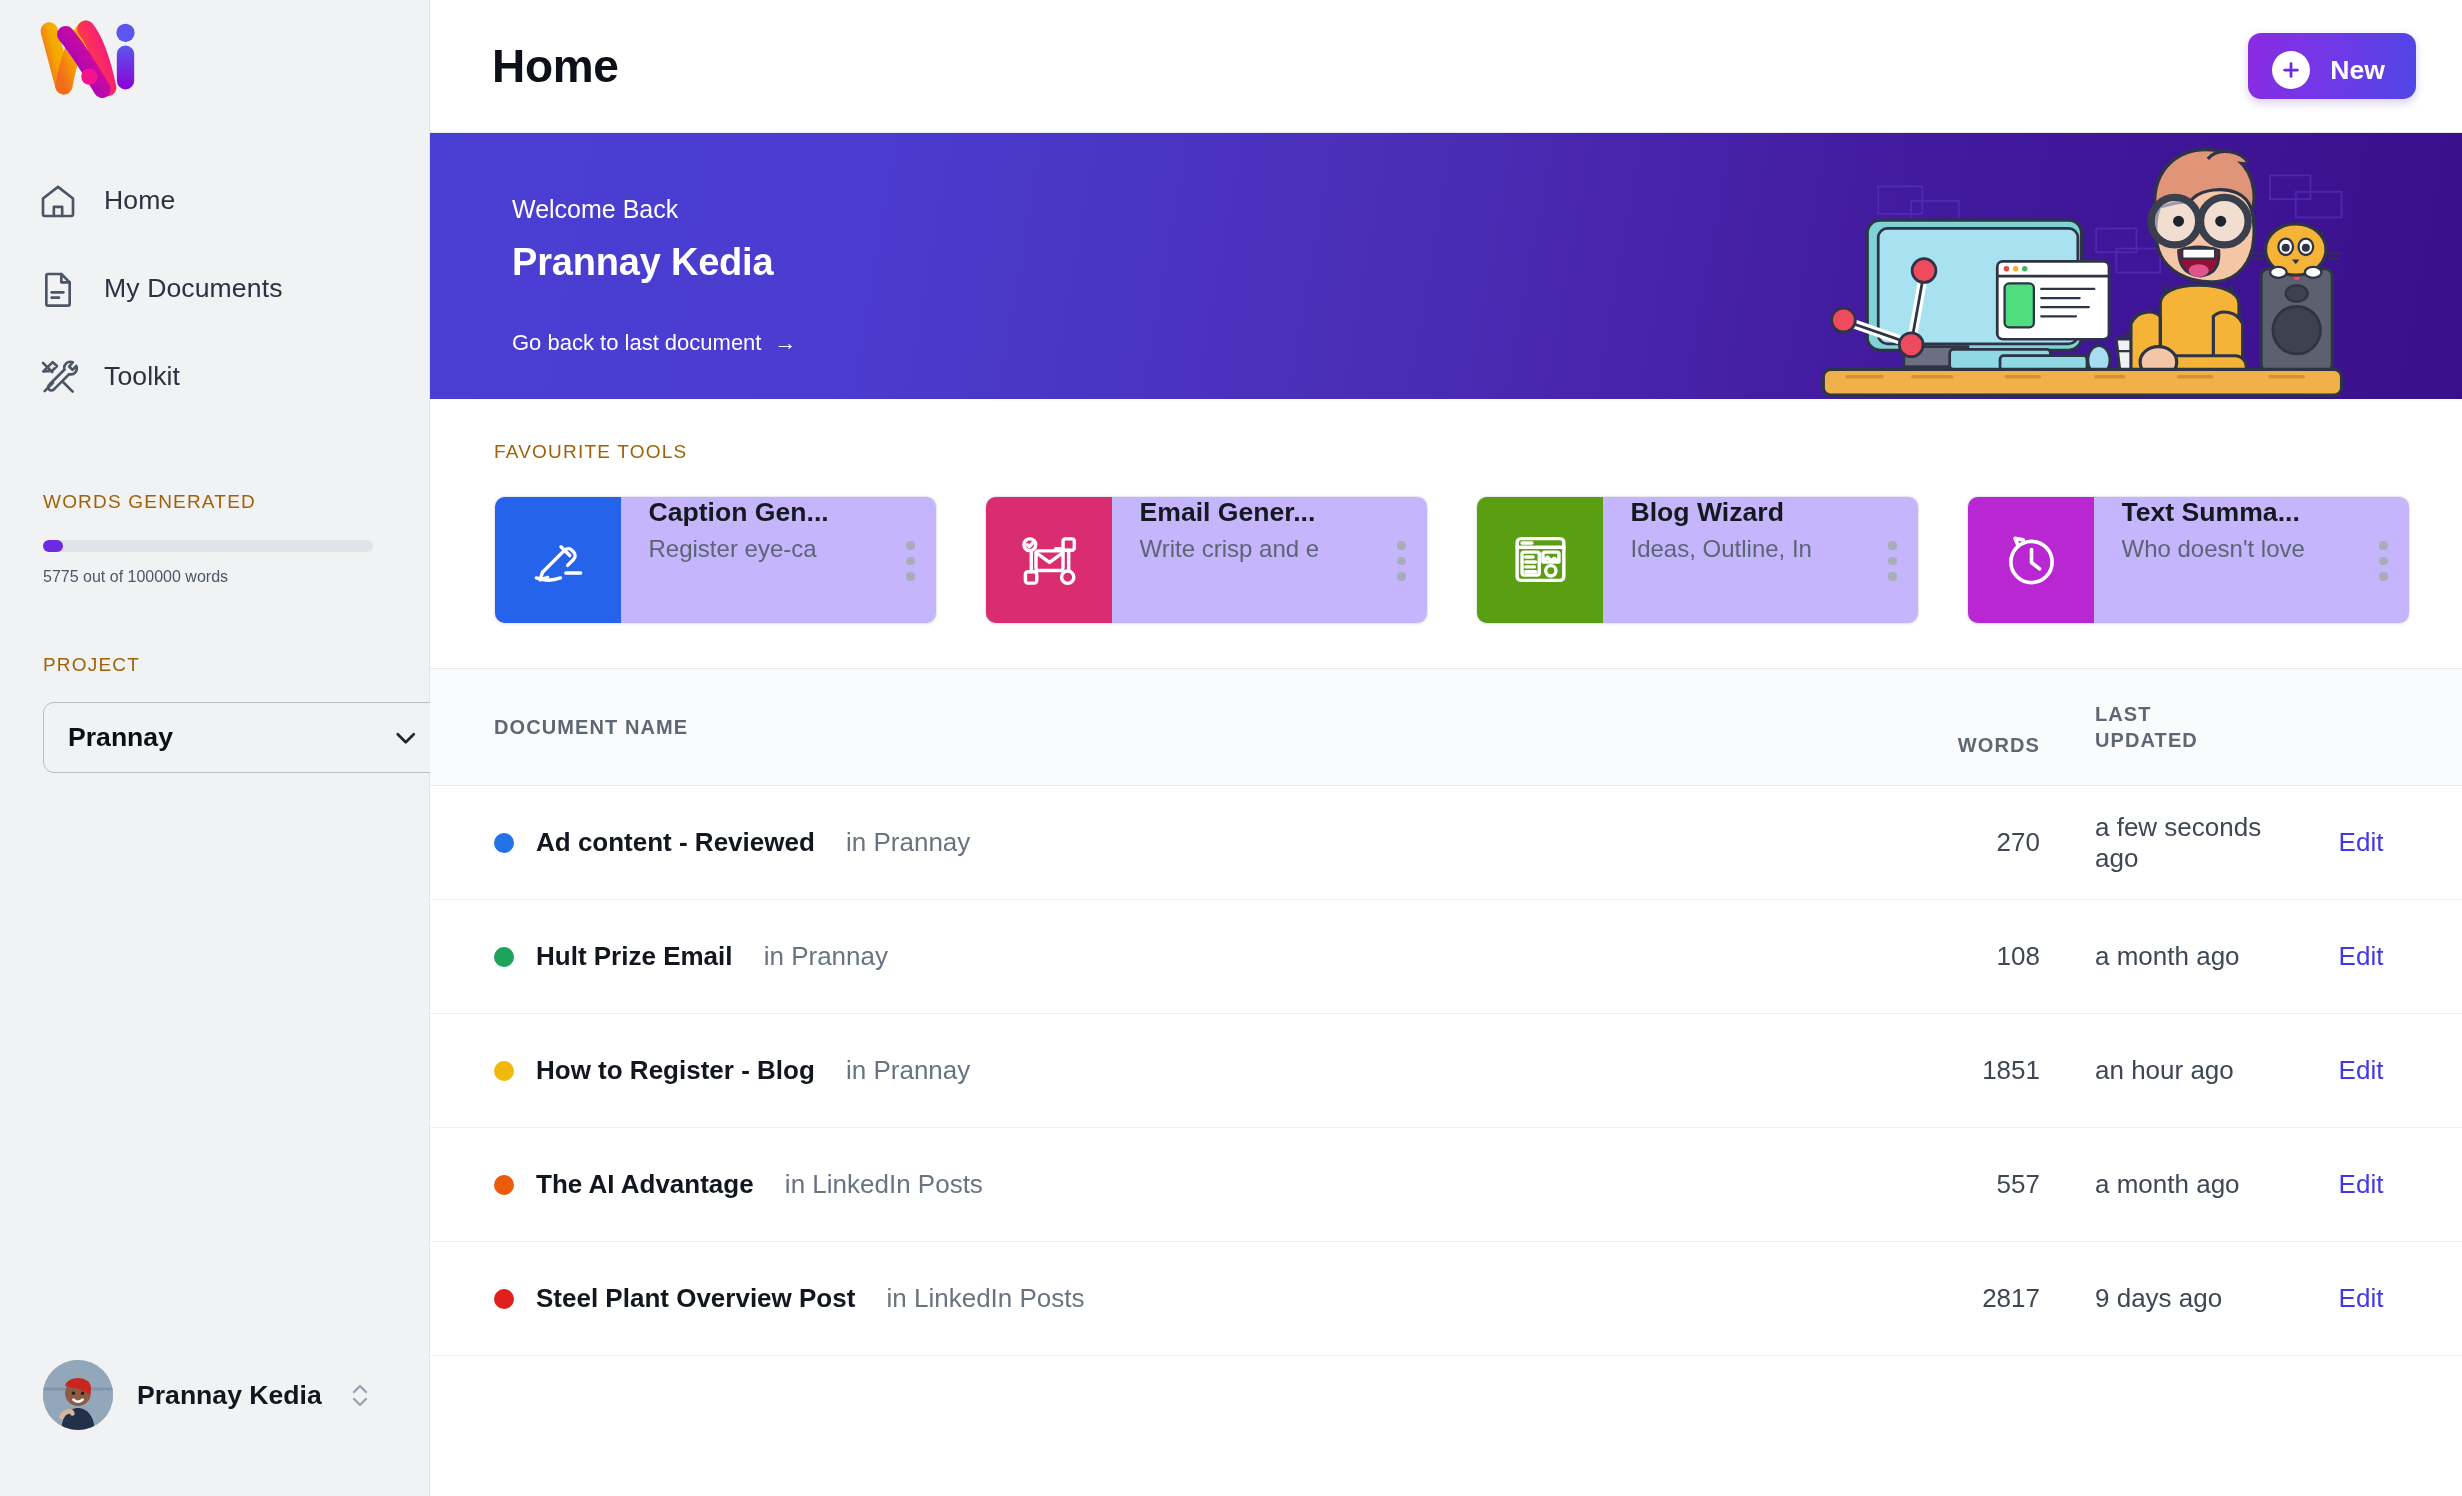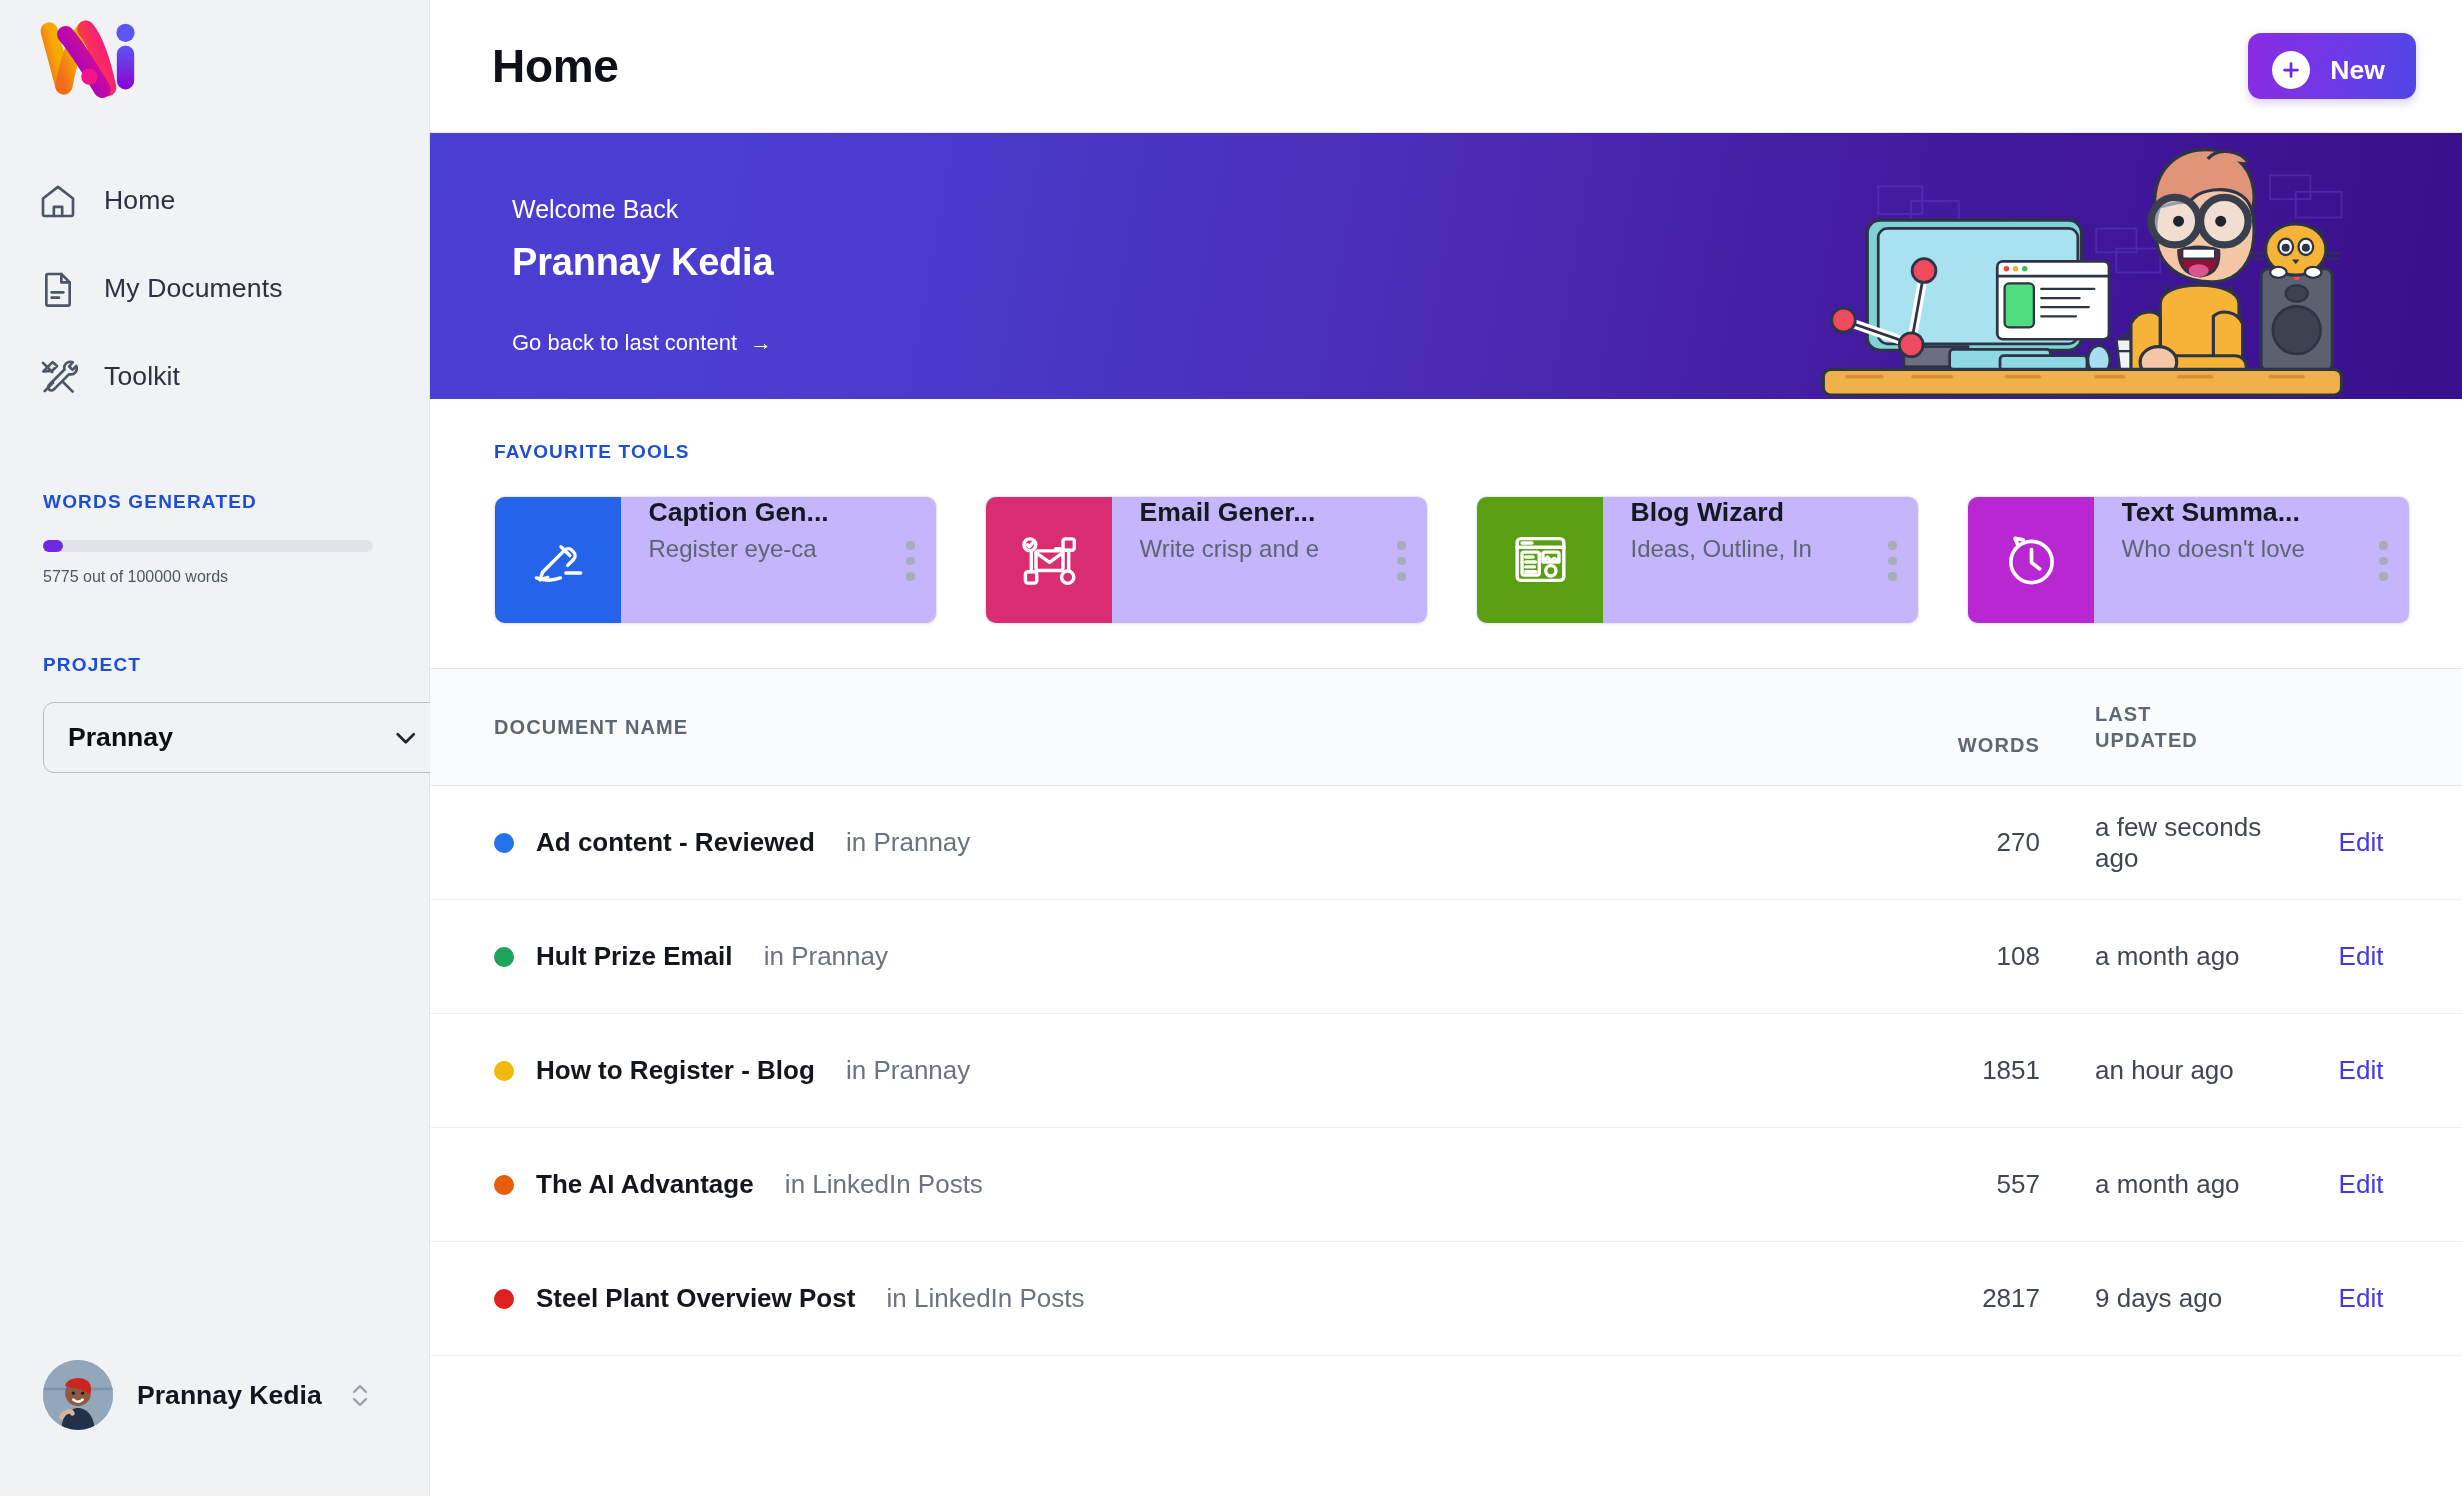--- a/index.html
+++ b/index.html
@@ -29,22 +29,22 @@
     cursor: pointer; gap: 26px;
   }
   .nav-icon { width: 40px; height: 40px; flex: 0 0 40px; color: #4d5665; }
   .nav-icon svg { display: block; width: 40px; height: 40px; }
   .nav-label {
     font-size: 26.6px; color: #2b3140; font-weight: 400;
     letter-spacing: 0.1px;
   }
 
   .section-label {
-    font-size: 19px; font-weight: 700; letter-spacing: 1.2px;
-    color: #1d4ed8; text-transform: uppercase;
+    font-size: 19px; font-weight: 400; letter-spacing: 1.2px;
+    color: #a16207; text-transform: uppercase;
   }
   .words-block { padding: 70px 41px 0 43px; }
   .progress-track {
     margin-top: 27.5px; height: 12px; width: 330px;
     background: #e2e3e8; border-radius: 7.3px; position: relative;
   }
   .progress-fill {
     position: absolute; left: 0; top: 0; height: 12px;
     width: 20px; background: #6d2ae2; border-radius: 7.3px;
   }
@@ -312,21 +312,21 @@
         <span class="new-label">New</span>
       </button>
     </header>
 
     <div class="banner">
       <div class="banner-text">
         <div class="welcome-small">Welcome Back</div>
         <div class="welcome-name">Prannay Kedia</div>
       </div>
       <a class="banner-link">
-        <span>Go back to last content</span>
+        <span>Go back to last document</span>
         <span>→</span>
       </a>
 
       <div class="banner-art">
         <svg viewBox="0 0 640 290">
 
           <g stroke="#5b37c2" stroke-width="2" fill="none" opacity=".55">
             <rect x="92" y="58" width="48" height="30"></rect>
               <rect x="128" y="74" width="52" height="28"></rect>
             <rect x="330" y="104" width="44" height="26"></rect>

